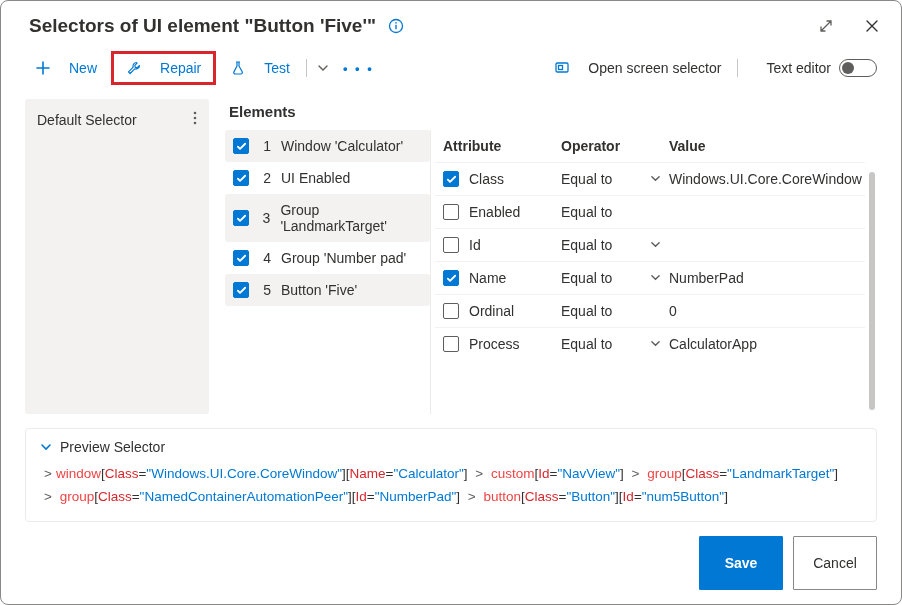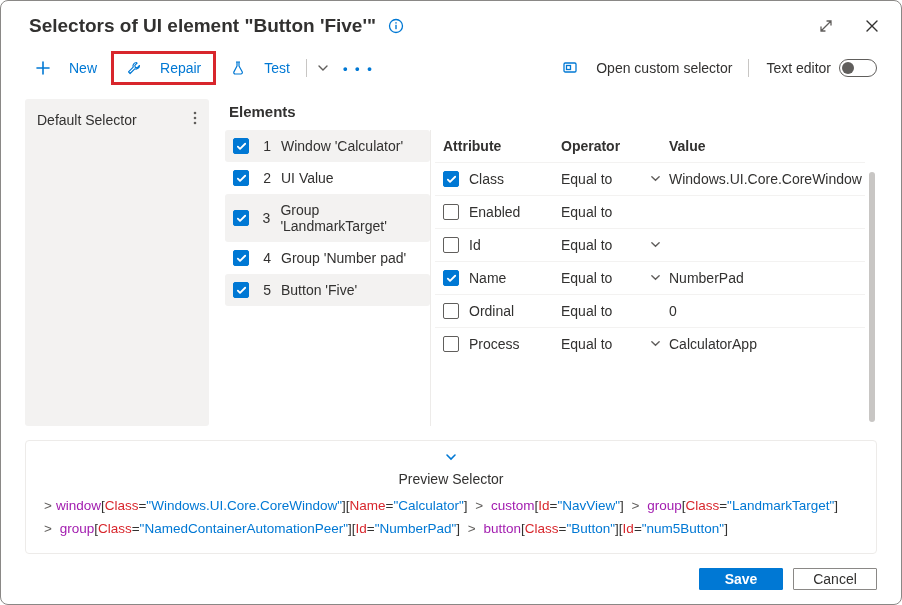--- a/index.html
+++ b/index.html
@@ -17,21 +17,21 @@
   .win-btn { width: 18px; height: 18px; display: inline-flex; align-items:center; justify-content:center; color:#605e5c; cursor:pointer; }
   .toolbar {
     display: flex; align-items: center; padding: 10px 24px 14px 24px; gap: 4px;
   }
   .tbtn { display:inline-flex; align-items:center; gap:18px; padding: 4px 10px; color:#0078d4; cursor:pointer; font-size:14px; }
   .tbtn svg { flex:none; }
   .tbtn.repair-highlight { border: 3px solid #d8262c; padding: 6px 12px; }
   .divider-v { width:1px; height:18px; background:#c8c6c4; margin: 0 2px; }
   .dots { color:#0078d4; padding:4px 6px; cursor:pointer; letter-spacing:2px; font-weight:bold; }
   .spacer { flex:1; }
-  .toggle-wrap { display:flex; align-items:center; gap:8px; margin-left:11px; }
+  .toggle-wrap { display:flex; align-items:center; gap:8px; margin-left:22px; }
   .toggle { width:38px; height:18px; border:1px solid #605e5c; border-radius:10px; position:relative; background:#fff; }
   .toggle::after { content:""; width:12px; height:12px; background:#605e5c; border-radius:50%; position:absolute; left:2px; top:2px; }
   .body { flex:1; display:flex; flex-direction:column; padding: 0 24px 14px 24px; overflow:hidden; }
   .work { flex:1; display:flex; gap:16px; overflow:hidden; }
   .sidebar { width:184px; background:#f3f2f1; border-radius:3px; padding-top:2px; }
   .sel-item { display:flex; align-items:center; padding:10px 12px; font-size:14px; }
   .sel-item .more { margin-left:auto; color:#605e5c; cursor:pointer; }
   .main { flex:1; display:flex; flex-direction:column; overflow:hidden; }
   .elements-hdr { font-size:15px; font-weight:600; padding: 4px 0 10px 4px; }
   .elements-body { flex:1; display:flex; gap:0; overflow:hidden; border-top:0; }
@@ -45,28 +45,28 @@
   .attr-inner { flex:1; overflow:hidden; position:relative; }
   .attr-head, .attr-row { display:grid; grid-template-columns: 110px 100px 1fr; align-items:center; padding:8px 8px; gap:8px; }
   .attr-head { font-weight:600; font-size:14px; }
   .attr-row { border-top:1px solid #f3f2f1; font-size:14px; }
   .attr-name { display:flex; align-items:center; gap:10px; }
   .op { display:flex; align-items:center; gap:6px; color:#323130;justify-content:space-between; }
   .chev { color:#605e5c; }
   .val { display:flex; align-items:center; gap:8px; }
   .scrollbar { width:6px; background:#c8c6c4; border-radius:3px; align-self:stretch; margin:42px 2px 4px 4px; }
   .preview-box { border:1px solid #edebe9; border-radius:4px; margin-top:14px; padding:10px 14px 12px 14px; }
-  .preview-hdr { display:flex; align-items:center; gap:8px; color:#323130; font-size:14px; margin-bottom:8px; cursor:pointer;flex-direction:column; }
+  .preview-hdr { display:flex; align-items:center; gap:8px; color:#323130; font-size:14px; margin-bottom:8px; cursor:pointer; }
   .sel-text { font-size:13.5px; line-height:1.7; word-break:break-word; }
   .t-gt { color:#605e5c; padding:0 4px; }
-  .t-kw { color:#a21caf; }
+  .t-kw { color:#ef4444; }
   .t-attr { color:#d8262c; }
   .t-val { color:#0078d4; }
   .footer { display:flex; justify-content:flex-end; gap:10px; padding-top:14px; }
-  .btn { min-width:84px; padding:2px 16px; border-radius:1px; font-size:14px; text-align:center; cursor:pointer; }
+  .btn { min-width:84px; padding:18px 16px; border-radius:1px; font-size:14px; text-align:center; cursor:pointer; }
   .btn.primary { background:#0078d4; color:#fff; border:1px solid #0078d4; font-weight:600; }
   .btn.secondary { background:#fff; color:#323130; border:1px solid #8a8886; }
   .toolbar-right-label { font-size:14px; color:#323130; }
 </style>
 </head>
 <body>
 
 <div class="window">
 
   <div class="titlebar">
@@ -117,21 +117,21 @@
           <path d="M2 4l4 4 4-4" fill="none" stroke="#605e5c" stroke-width="1.4" stroke-linecap="round"></path>
         </svg>
     </span>
     <span class="dots">• • •</span>
     <span class="spacer"></span>
     <span class="tbtn">
       <svg width="16" height="16" viewBox="0 0 16 16">
           <rect x="2" y="3" width="12" height="9" rx="1.2" fill="none" stroke="#0078d4" stroke-width="1.3"></rect>
           <rect x="4.5" y="5.5" width="4" height="4" fill="none" stroke="#0078d4" stroke-width="1.3"></rect>
         </svg>
-      <span class="toolbar-right-label">Open custom selector</span>
+      <span class="toolbar-right-label">Open screen selector</span>
     </span>
     <span class="divider-v"></span>
     <span class="toggle-wrap">
       <span class="toolbar-right-label">Text editor</span>
       <span class="toggle"></span>
     </span>
   </div>
 
   <div class="body">
     <div class="work">
@@ -161,21 +161,21 @@
                 <span class="num">1</span>
                 <span>Window 'Calculator'</span>
               </div>
               <div class="el-row">
                 <span class="chk on">
                   <svg width="11" height="11" viewBox="0 0 12 12">
                     <path d="M2 6.2l2.4 2.4L10 3" fill="none" stroke="#fff" stroke-width="2" stroke-linecap="round" stroke-linejoin="round"></path>
                   </svg>
                 </span>
                 <span class="num">2</span>
-                <span>UI Value</span>
+                <span>UI Enabled</span>
               </div>
               <div class="el-row even">
                 <span class="chk on">
                   <svg width="11" height="11" viewBox="0 0 12 12">
                     <path d="M2 6.2l2.4 2.4L10 3" fill="none" stroke="#fff" stroke-width="2" stroke-linecap="round" stroke-linejoin="round"></path>
                   </svg>
                 </span>
                 <span class="num">3</span>
                 <span>Group 'LandmarkTarget'</span>
               </div>

